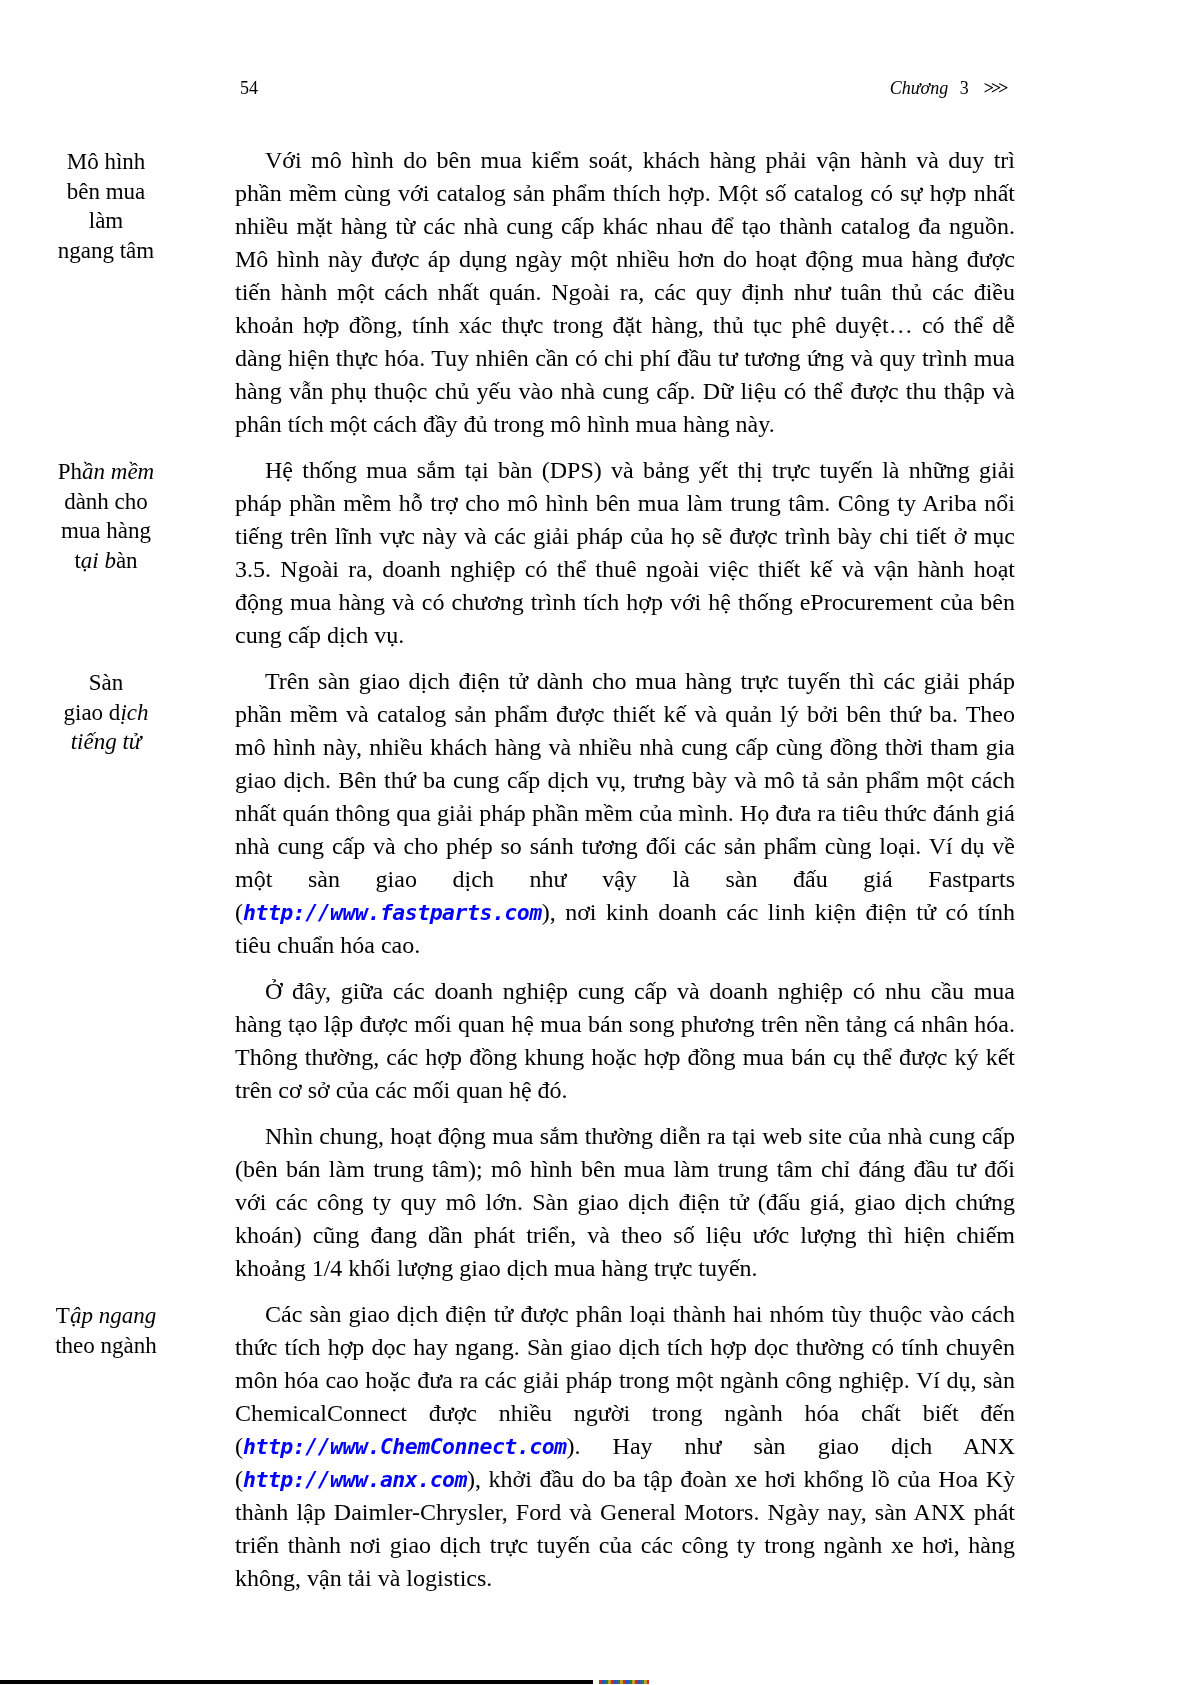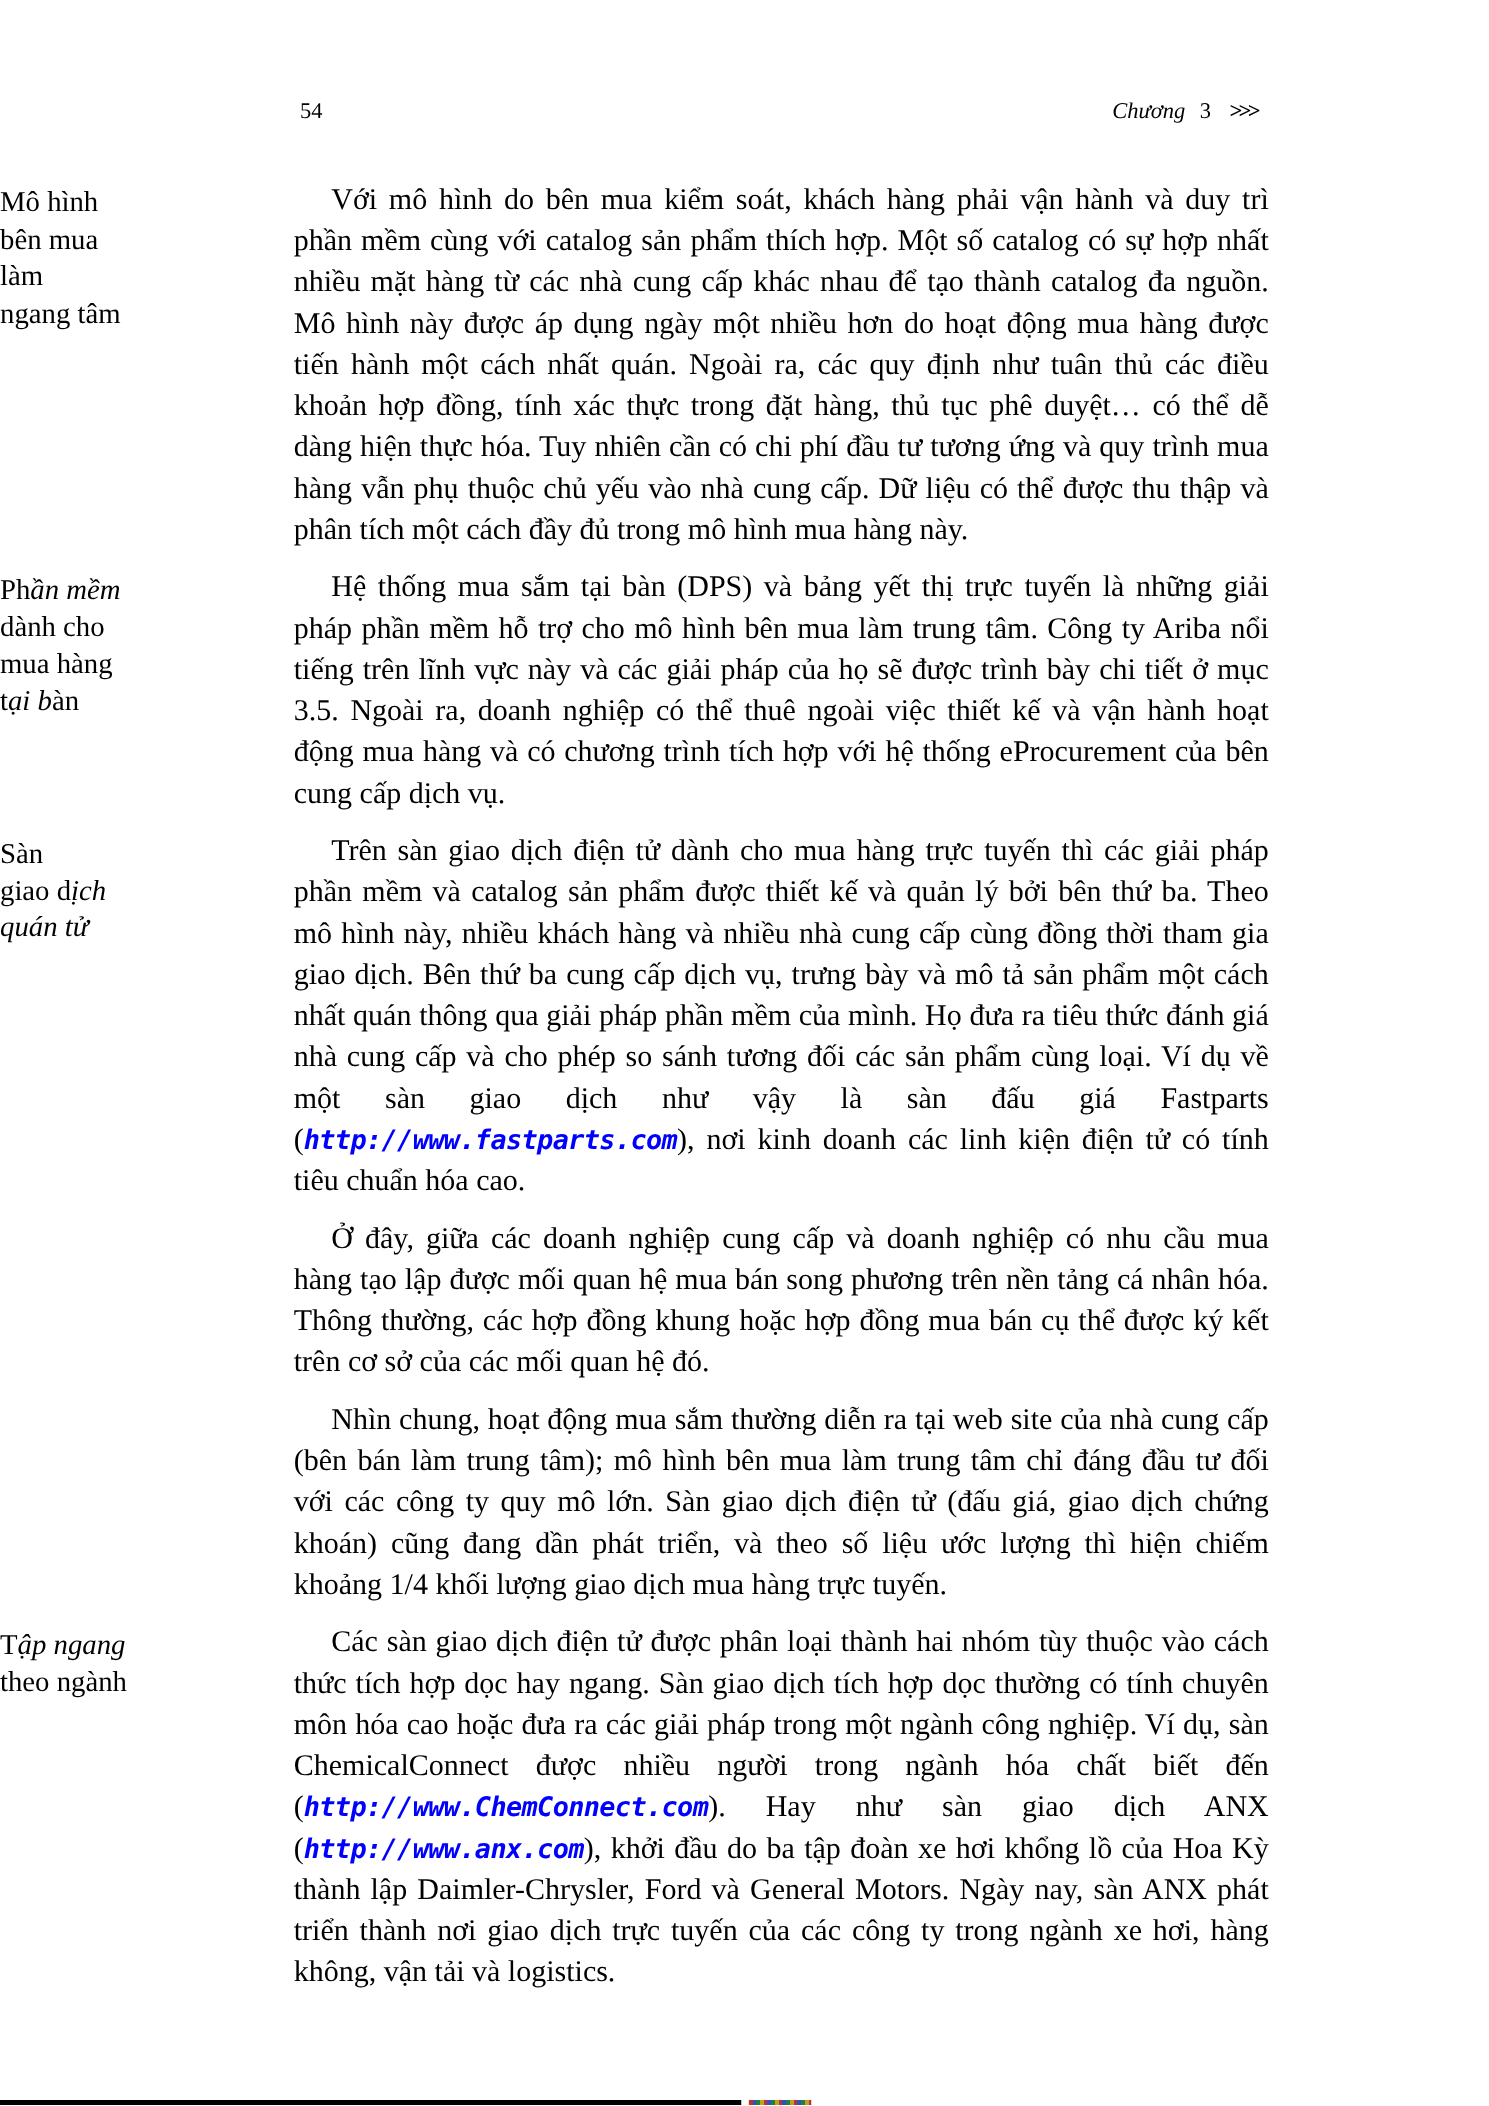--- a/index.html
+++ b/index.html
@@ -25,21 +25,21 @@
   .running-head .rh-arrows{
     font-weight:bold;font-style:italic;
     letter-spacing:-3px;margin-left:10px;
   }
   
   .content{margin:40px 176px 0 0;}
   .section{display:flex;align-items:flex-start;}
   .label-cell{width:212px;flex:none;}
   .margin-label{
     font-size:23px;line-height:29.5px;
-    text-align:left;padding-top:3px;
+    text-align:center;padding-top:3px;
   }
   .margin-label .it{font-style:italic;}
   .text-cell{flex:1;padding-left:23px;}
   .para{
     margin:0 0 13px 0;
     font-size:24px;line-height:33px;
     text-align:justify;text-indent:30px;
   }
   .url{
     font-family:"DejaVu Sans Mono","Liberation Mono",monospace;
@@ -103,21 +103,21 @@
       <div class="text-cell">
         <p class="para"><span>Hệ thống mua sắm tại bàn (DPS) và bảng yết thị trực tuyến là những giải pháp phần mềm hỗ trợ cho mô hình bên mua làm trung tâm. Công ty Ariba nổi tiếng trên lĩnh vực này và các giải pháp của họ sẽ được trình bày chi tiết ở mục 3.5. Ngoài ra, doanh nghiệp có thể thuê ngoài việc thiết kế và vận hành hoạt động mua hàng và có chương trình tích hợp với hệ thống eProcurement của bên cung cấp dịch vụ.</span></p>
       </div>
     </div>
 
     <div class="section">
       <div class="label-cell">
         <div class="margin-label">
             <div class="label-line"><span>Sàn</span></div>
             <div class="label-line"><span>giao d</span><span class="it">ịch</span></div>
-            <div class="label-line"><span class="it">quán tử</span></div>
+            <div class="label-line"><span class="it">tiếng tử</span></div>
           </div>
       </div>
       <div class="text-cell">
         <p class="para"><span>Trên sàn giao dịch điện tử dành cho mua hàng trực tuyến thì các giải pháp phần mềm và catalog sản phẩm được thiết kế và quản lý bởi bên thứ ba. Theo mô hình này, nhiều khách hàng và nhiều nhà cung cấp cùng đồng thời tham gia giao dịch. Bên thứ ba cung cấp dịch vụ, trưng bày và mô tả sản phẩm một cách nhất quán thông qua giải pháp phần mềm của mình. Họ đưa ra tiêu thức đánh giá nhà cung cấp và cho phép so sánh tương đối các sản phẩm cùng loại. Ví dụ về một sàn giao dịch như vậy là sàn đấu giá Fastparts (</span><span class="url">http://www.fastparts.com</span><span>), nơi kinh doanh các linh kiện điện tử có tính tiêu chuẩn hóa cao.</span></p>
       </div>
     </div>
 
     <div class="section">
       <div class="label-cell">
         <div class="margin-label"></div>

